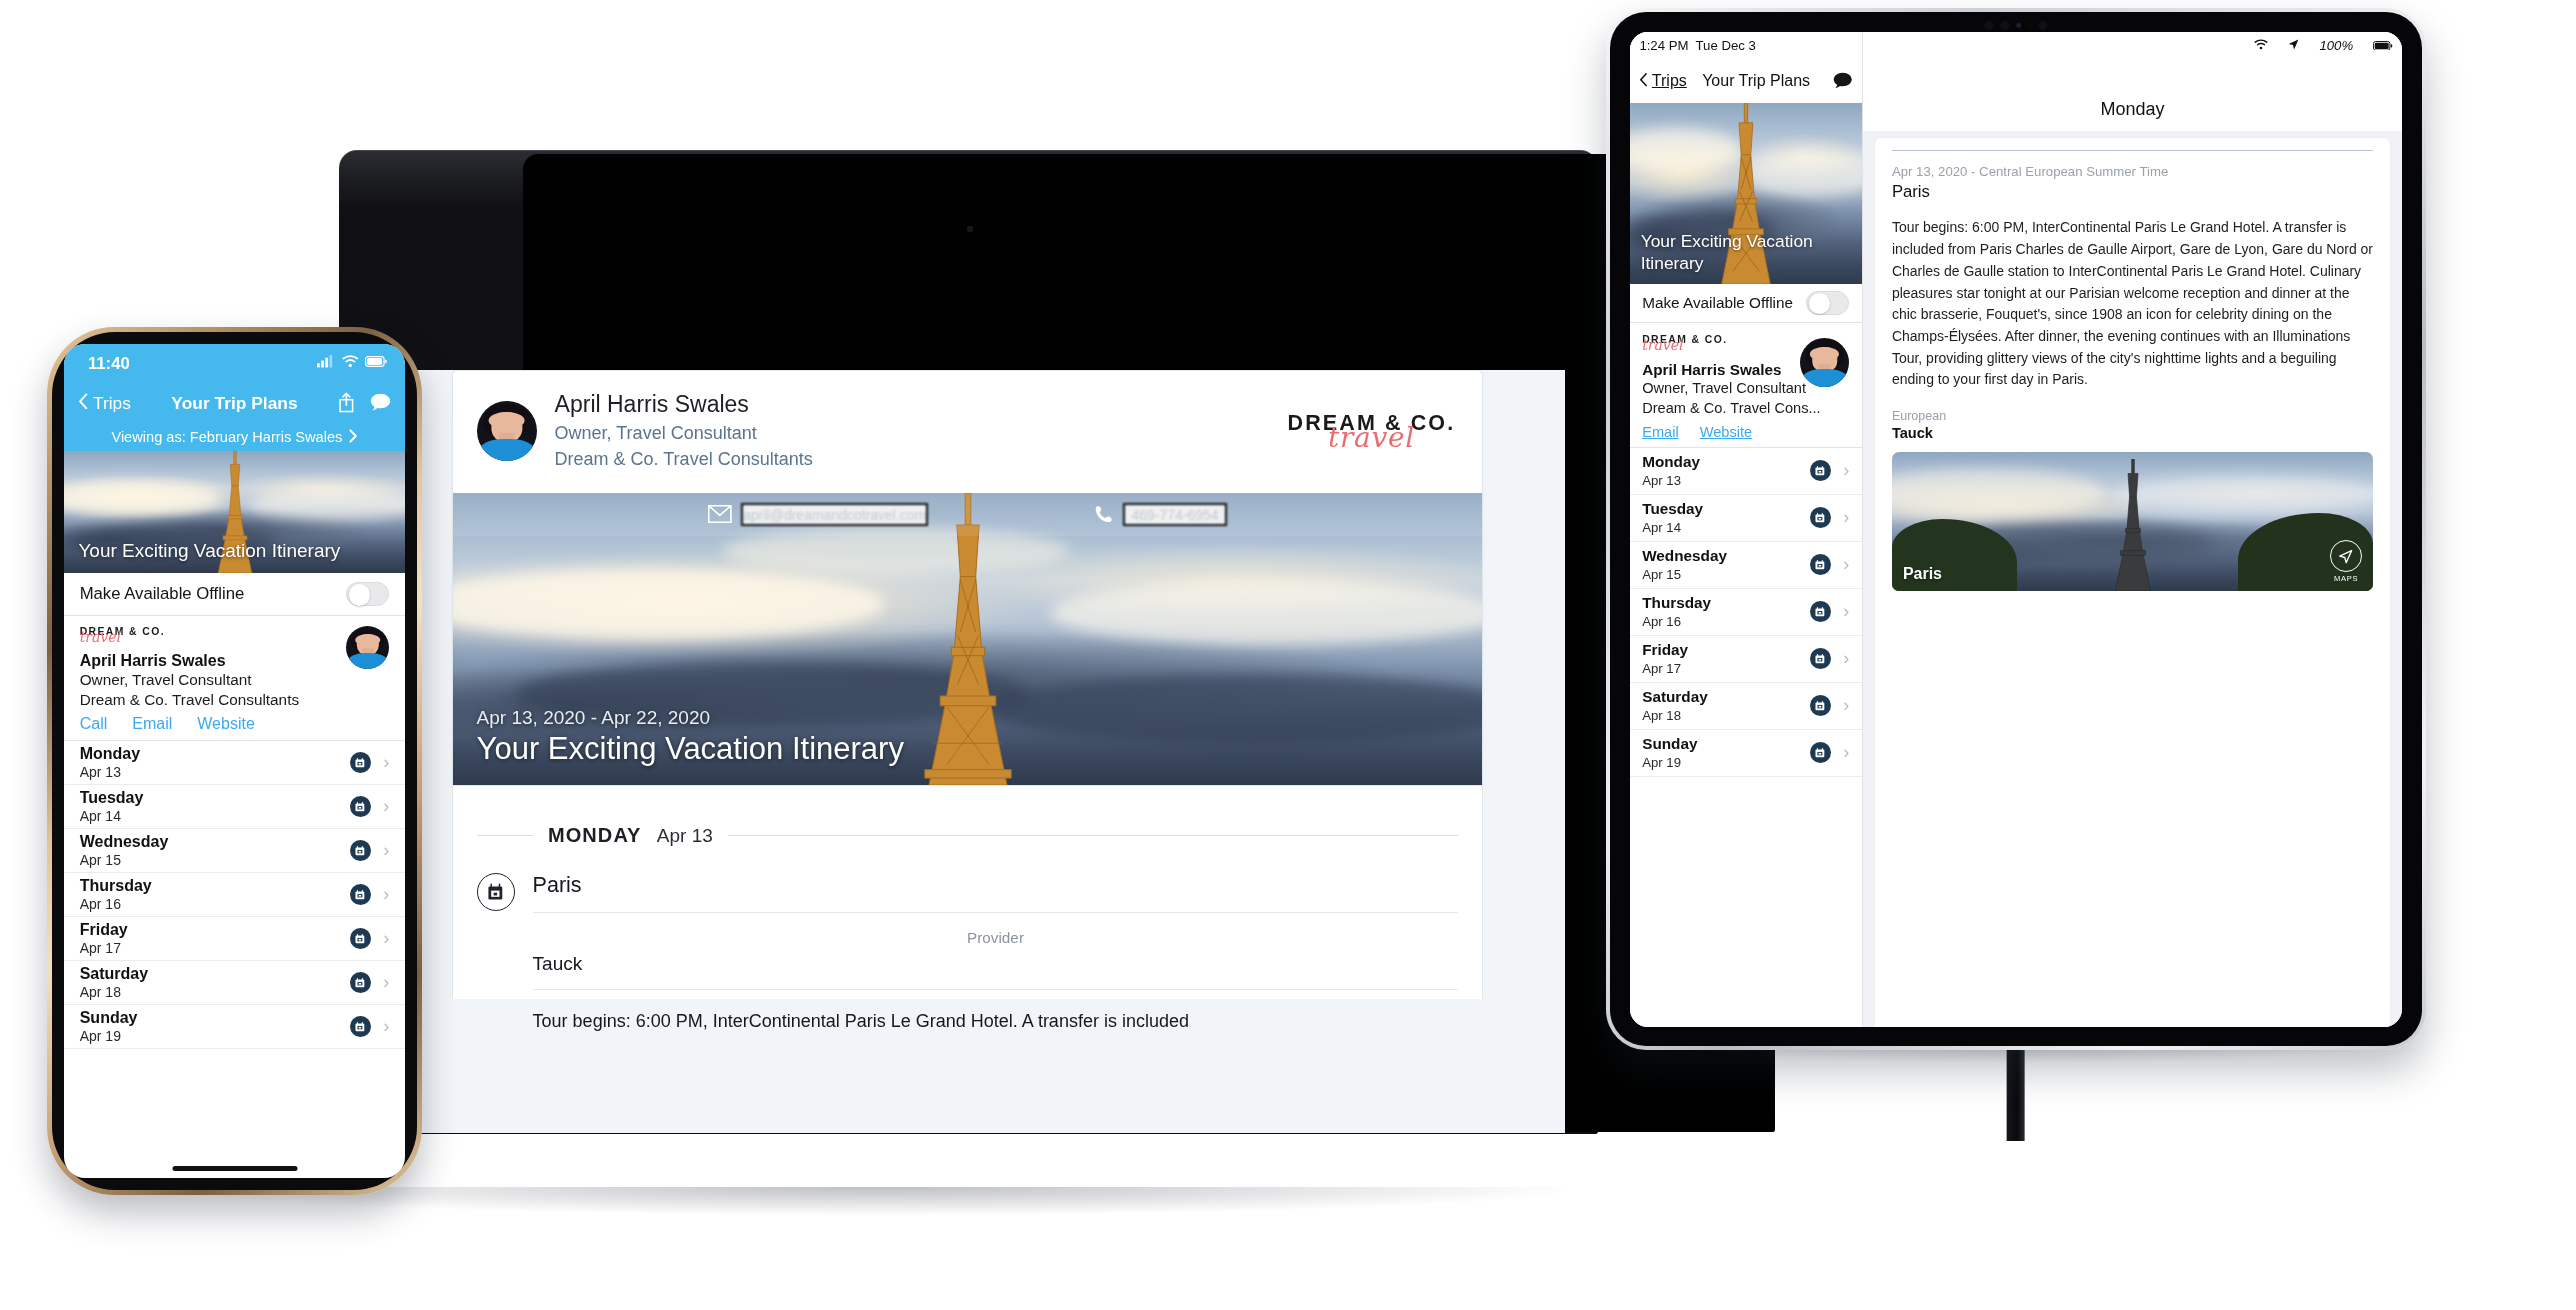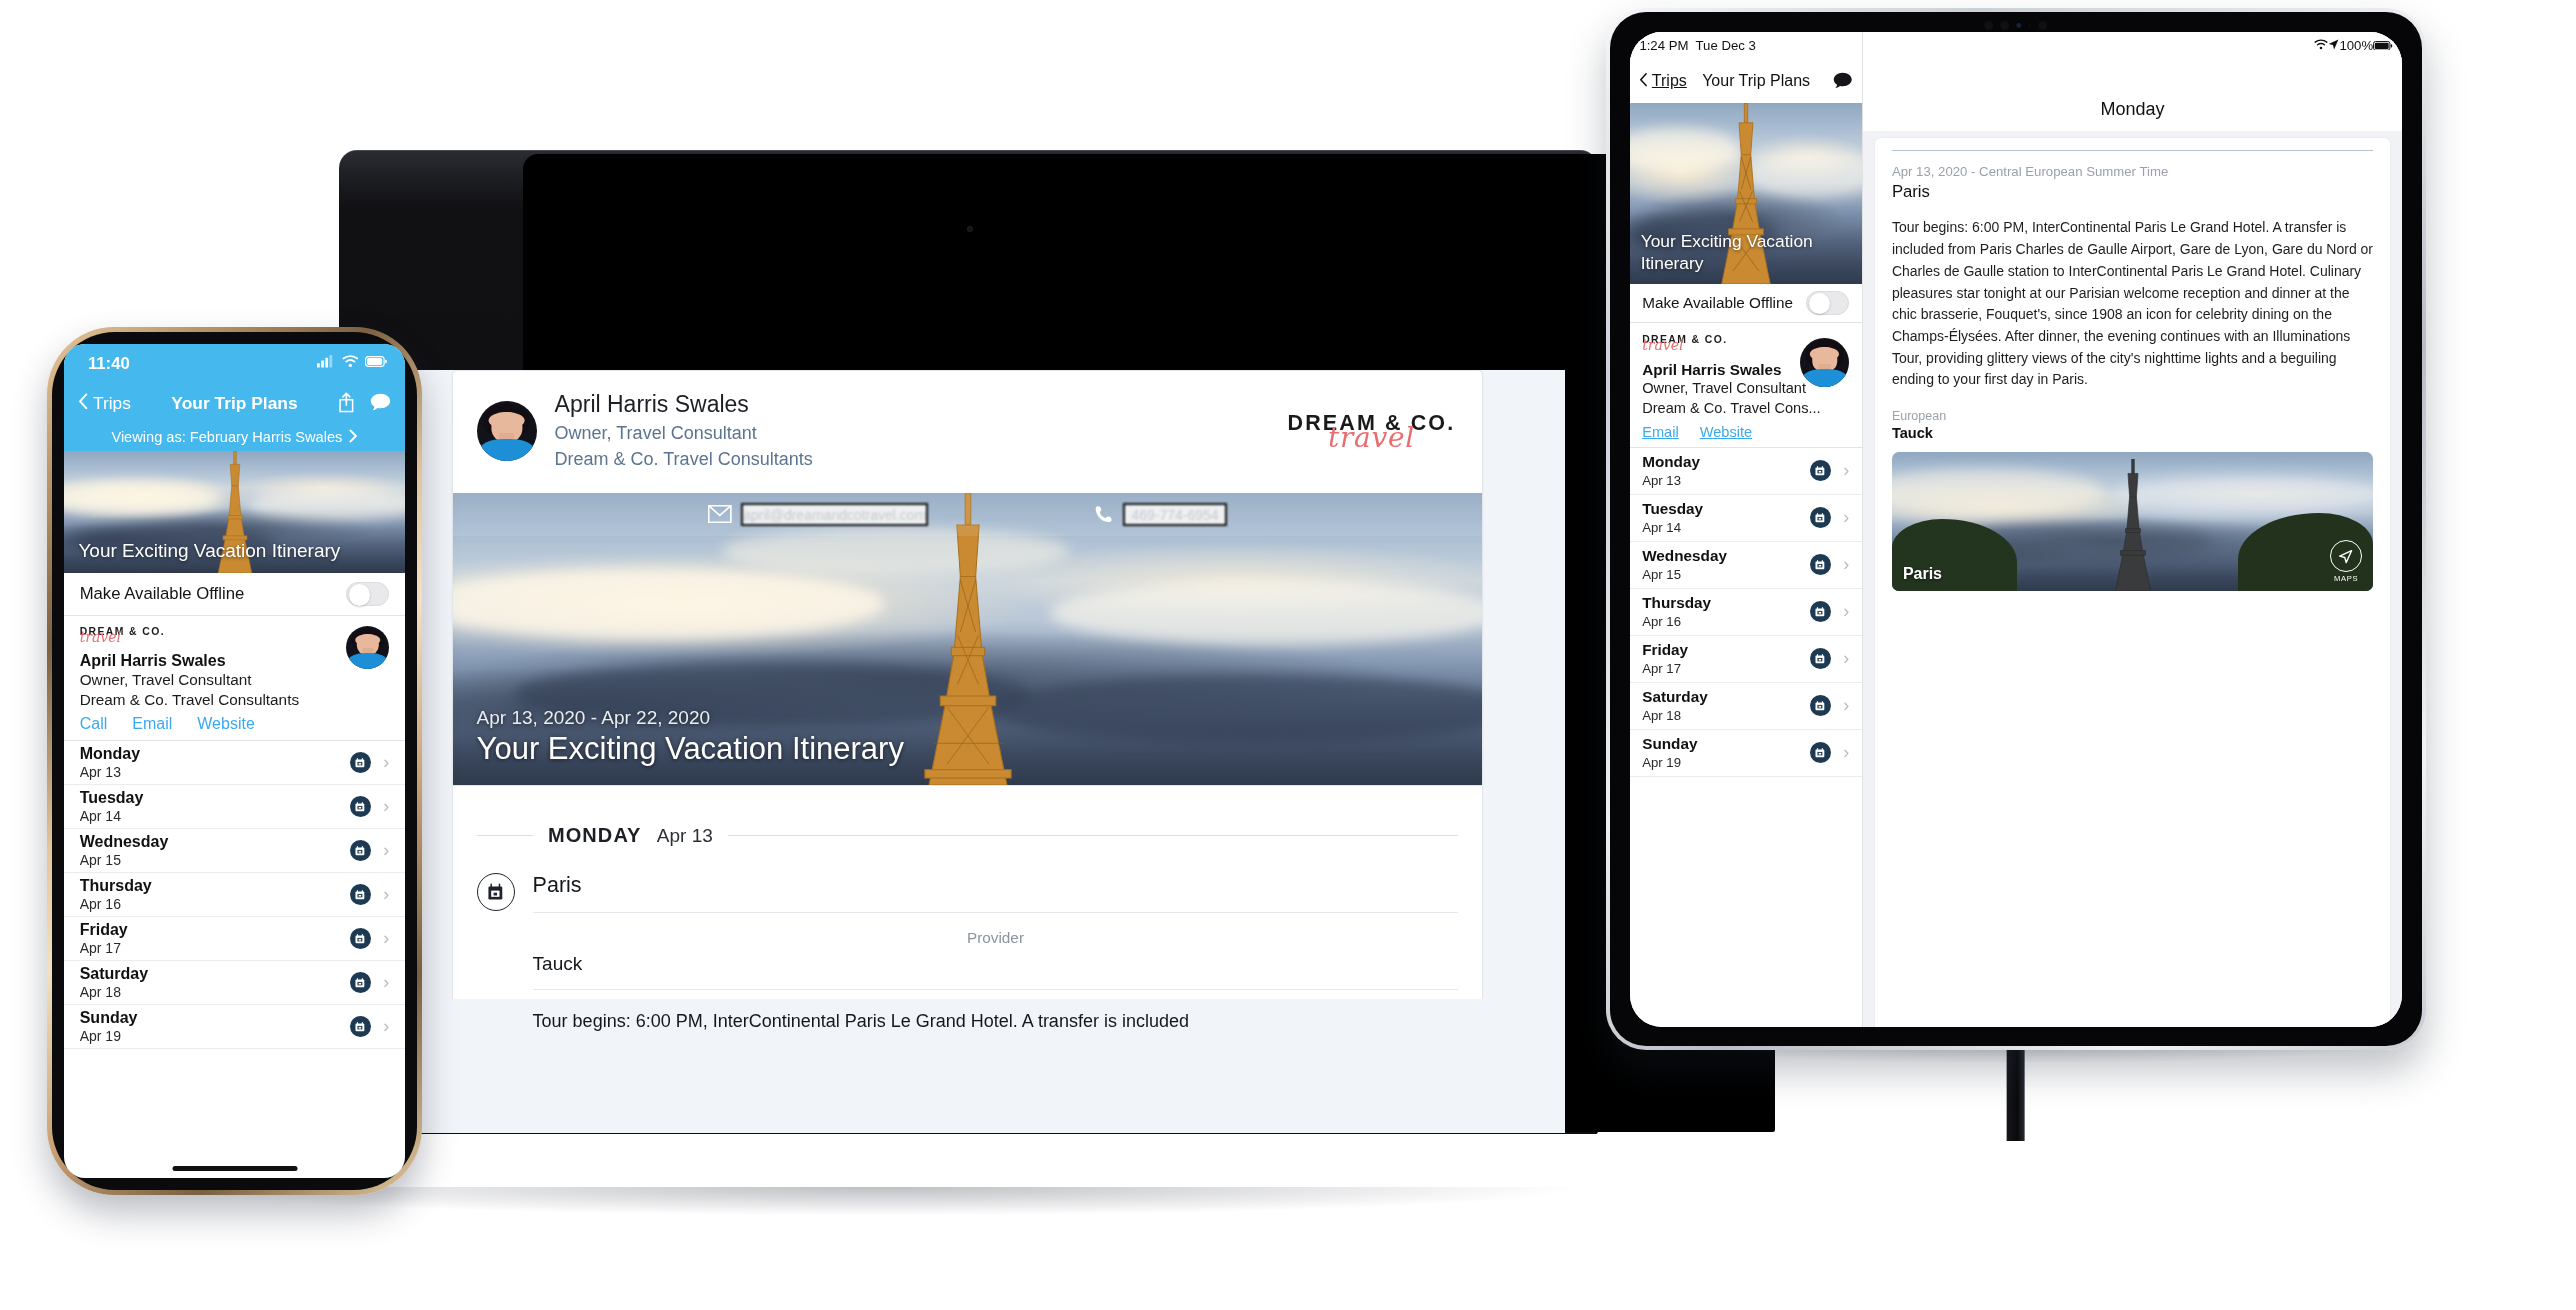--- a/index.html
+++ b/index.html
@@ -231,37 +231,37 @@
   #ipad { position:absolute; left:1606px; top:8.3px; width:820px; height:1056px; }
   .pad-frame{
     position:absolute; left:0; top:0; width:820px; height:1042px;
     border-radius:40px;
     background:linear-gradient(135deg,#f5f6f8 0%,#cdd0d6 20%,#eceef1 44%,#b9bcc3 62%,#f2f3f5 84%,#c9ccd2 100%);
     box-shadow:0 21px 39px rgba(30,38,55,.28);
   }
   .pad-body{ position:absolute; left:4.2px; top:4.2px; right:4.2px; bottom:4.2px;
              border-radius:36px; background:#060608; }
   .pad-screen{ position:absolute; left:19.5px; top:19.5px; right:19.5px; bottom:19.5px;
-               border-radius:32px; background:#fff; overflow:hidden; display:flex; }
+               border-radius:18px; background:#fff; overflow:hidden; display:flex; }
   .pad-cams{ position:absolute; left:50%; transform:translateX(-50%); top:8.3px;
              display:flex; gap:7px; align-items:center; z-index:40; }
   .pad-cams i{ display:block; width:9px; height:9px; border-radius:50%; background:#101014; }
   .pad-cams i.small{ width:4.9px; height:4.9px; background:#17233a; }
   .pad-stand{ position:absolute; left:50%; transform:translateX(-52%); top:1039px;
               width:18px; height:94px; background:linear-gradient(90deg,#16171c,#0a0a0c 60%,#2a2c33); }
   .pad-shadow{ position:absolute; left:14px; top:1030px; width:792px; height:25px;
                background:radial-gradient(ellipse at 50% 0%, rgba(40,45,60,.28) 0%, rgba(40,45,60,0) 72%); }
 
   .pad-left{ width:233px; background:#fff; border-right:0.7px solid #e2e2e5; display:flex; flex-direction:column; }
   .pad-right{ flex:1; background:#f0f2f5; display:flex; flex-direction:column; }
   .pad-status{
     height:28px; display:flex; align-items:center; font-size:13.2px; color:#111;
     padding:0 9.7px; background:#fff;
   }
-  .pad-status .sright{ margin-left:auto; display:flex; align-items:flex-end; gap:0; }
+  .pad-status .sright{ margin-left:auto; display:flex; align-items:flex-end; gap:20px;font-style:italic; }
   .pad-nav{ height:43px; display:flex; align-items:center; padding:0 9.7px; background:#fff;
             position:relative; }
   .pad-back{ display:flex; align-items:center; gap:4.2px; font-size:16px; color:#111; }
   .pad-back u{ text-decoration:underline; }
   .pad-nav-title{ font-size:16px; color:#111; margin-left:15.3px; }
   .pad-chat{ margin-left:auto; }
   .pad-right-top{ height:71px; background:#fff; display:flex; align-items:flex-end;
                   justify-content:center; padding-bottom:11px; font-size:18px; color:#111; }
   .pad-hero{ position:relative; height:181px; }
   .pad-hero-title{ position:absolute; left:11px; bottom:9.7px; color:#fff; font-size:17.4px;

